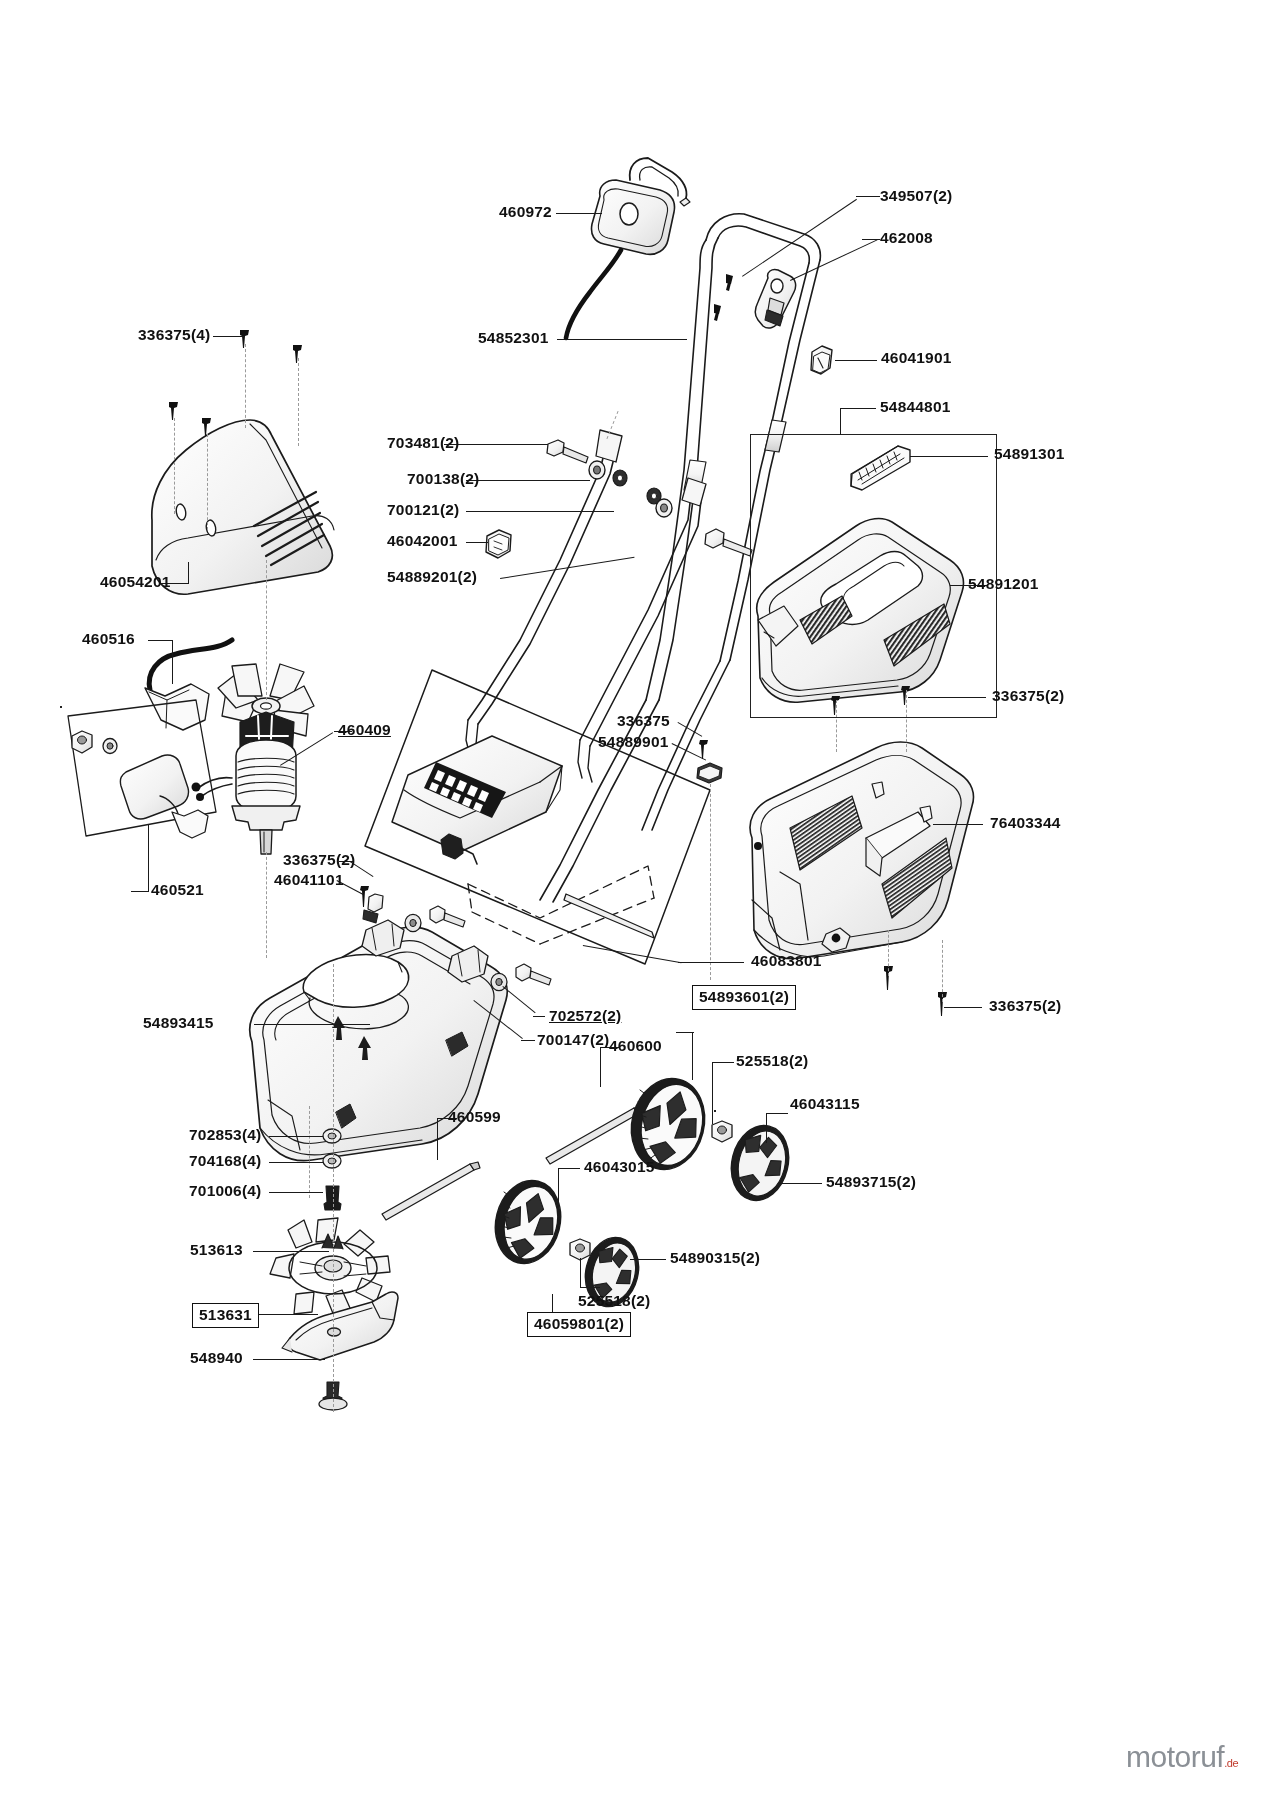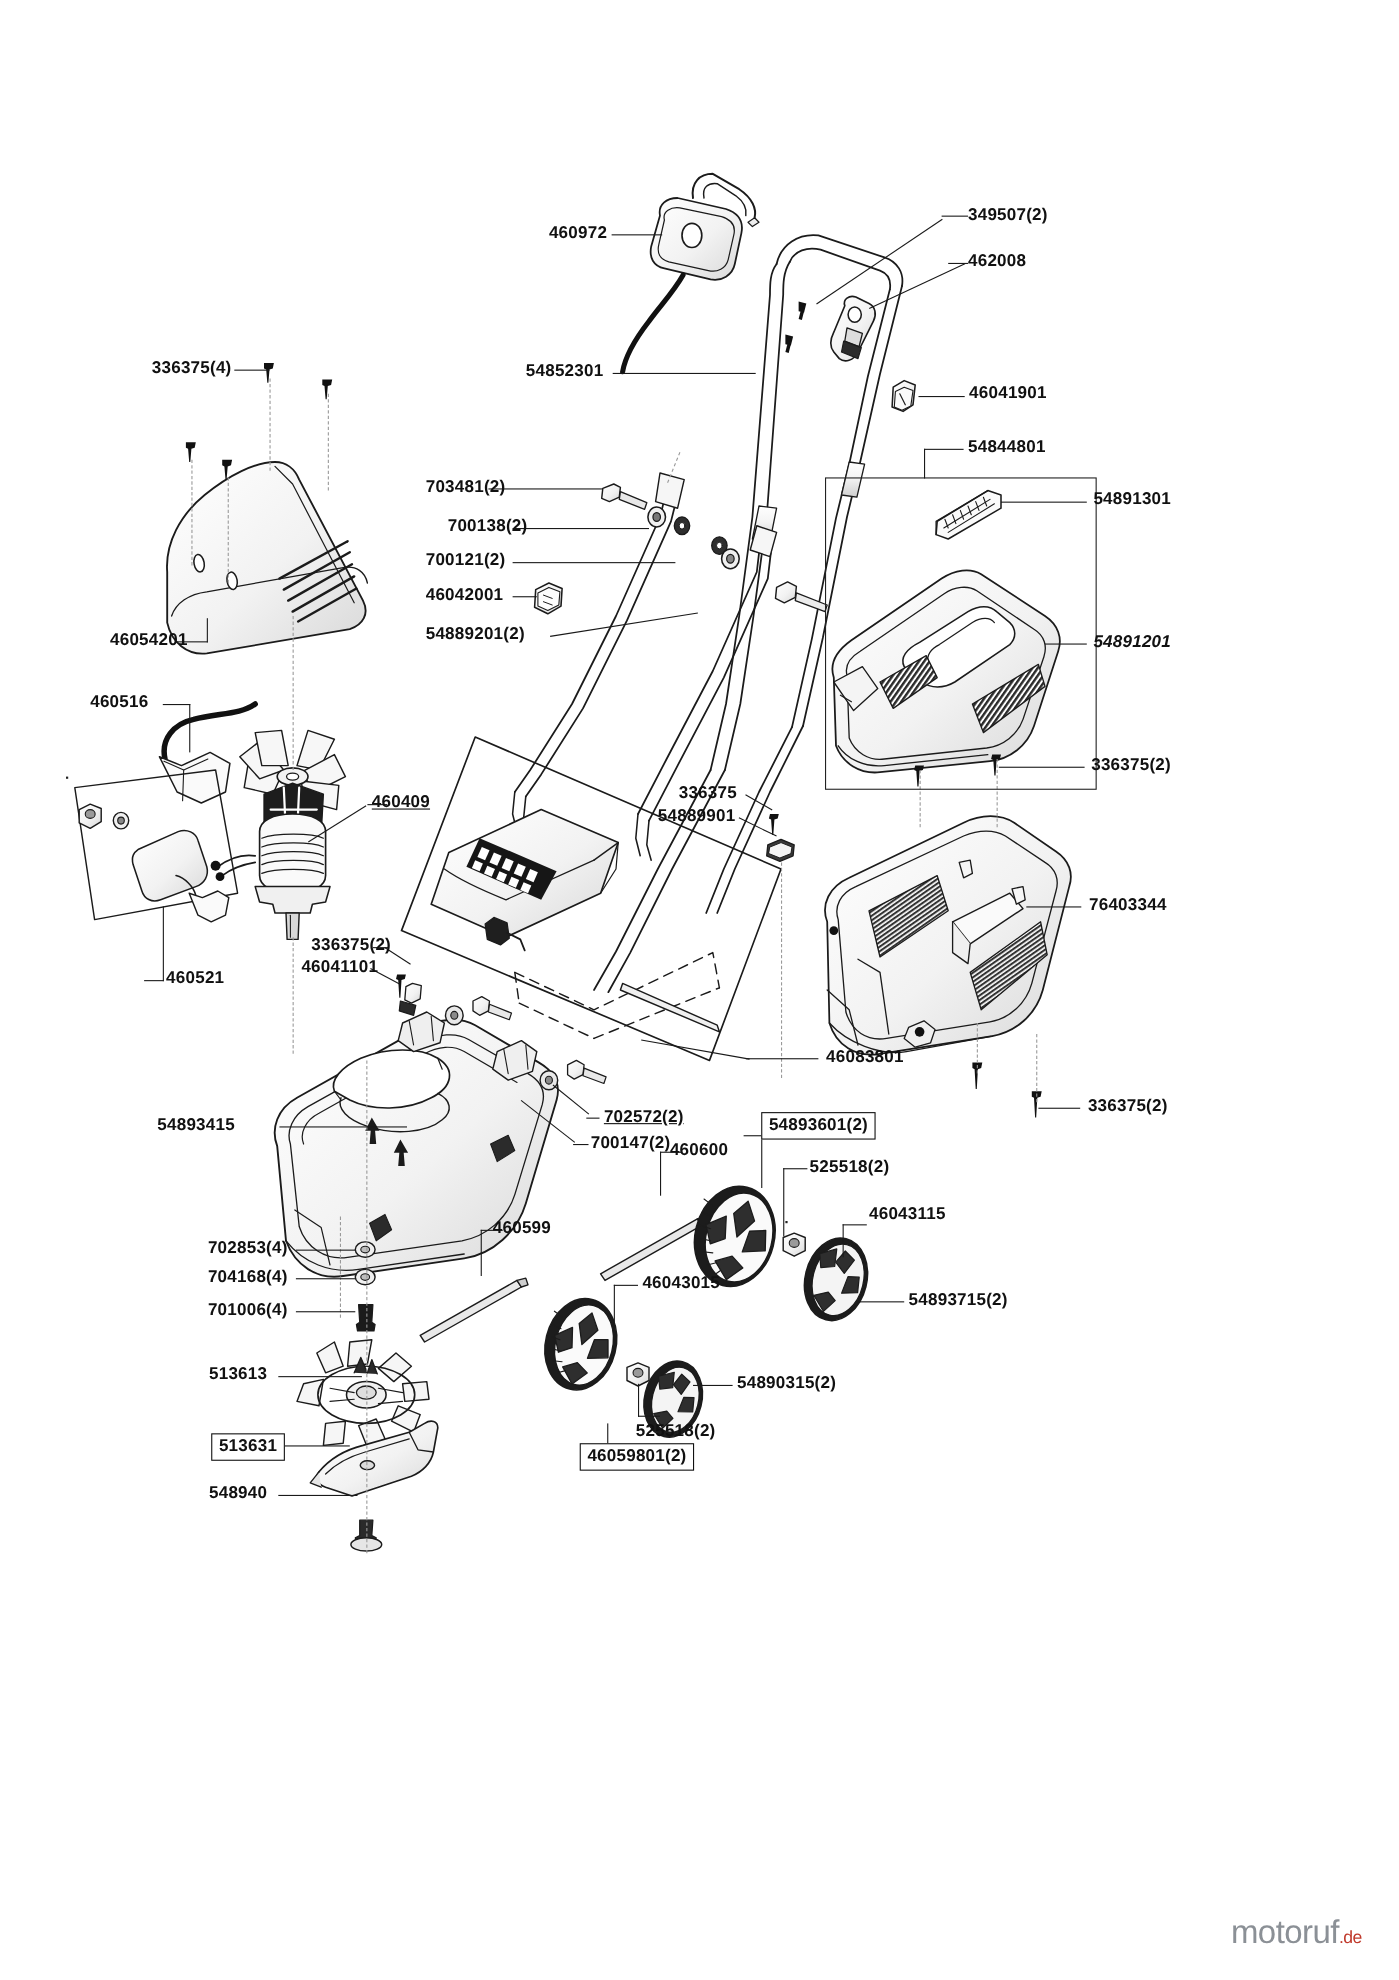--- a/index.html
+++ b/index.html
@@ -66,21 +66,21 @@
     right:34px;
     bottom:26px;
     font-family:"Liberation Serif", serif;
     font-size:30px;
     letter-spacing:-0.5px;
     color:#9aa0a6;
     font-style:italic;
     user-select:none;
   }
   #wm .m{color:#8b9096;font-weight:normal;font-style:normal;font-family:"Liberation Sans",sans-serif;}
-  #wm .de{color:#c0392b;font-size:16px;font-family:"Liberation Sans",sans-serif;font-style:normal;}
+  #wm .de{color:#c0392b;font-size:11px;font-family:"Liberation Sans",sans-serif;font-style:normal;}
 </style>
 </head>
 <body>
 
 <div id="sheet">
 
   <svg id="art" viewBox="0 0 1272 1800">
     <defs>
       <pattern id="mesh" width="4" height="4" patternUnits="userSpaceOnUse" patternTransform="rotate(35)">
         <rect width="4" height="4" fill="#ffffff"></rect>
@@ -575,21 +575,21 @@
   <div class="ld" style="left:256px;top:1314px;width:62px;"></div>
   <div class="ld" style="left:253px;top:1359px;width:72px;"></div>
 
   <div class="lbl" style="left:880px;top:188px;">349507(2)</div>
   <div class="lbl" style="left:880px;top:230px;">462008</div>
   <div class="lbl" style="left:499px;top:204px;">460972</div>
   <div class="lbl" style="left:478px;top:330px;">54852301</div>
   <div class="lbl" style="left:881px;top:350px;">46041901</div>
   <div class="lbl" style="left:880px;top:399px;">54844801</div>
   <div class="lbl" style="left:994px;top:446px;">54891301</div>
-  <div class="lbl" style="left:994px;top:576px;font-style:italic;">54891201</div>
+  <div class="lbl" style="left:968px;top:576px;">54891201</div>
   <div class="lbl" style="left:992px;top:688px;">336375(2)</div>
 
   <div class="lbl" style="left:138px;top:327px;">336375(4)</div>
   <div class="lbl" style="left:387px;top:435px;">703481(2)</div>
   <div class="lbl" style="left:407px;top:471px;">700138(2)</div>
   <div class="lbl" style="left:387px;top:502px;">700121(2)</div>
   <div class="lbl" style="left:387px;top:533px;">46042001</div>
   <div class="lbl" style="left:387px;top:569px;">54889201(2)</div>
   <div class="lbl" style="left:100px;top:574px;">46054201</div>
   <div class="lbl" style="left:82px;top:631px;">460516</div>
@@ -600,21 +600,21 @@
 
   <div class="lbl" style="left:617px;top:713px;">336375</div>
   <div class="lbl" style="left:598px;top:734px;">54889901</div>
   <div class="lbl" style="left:990px;top:815px;">76403344</div>
   <div class="lbl" style="left:751px;top:953px;">46083801</div>
   <div class="lbl" style="left:989px;top:998px;">336375(2)</div>
   <div class="lbl" style="left:143px;top:1015px;">54893415</div>
   <div class="lbl" style="left:549px;top:1008px;text-decoration:underline;">702572(2)</div>
   <div class="lbl" style="left:537px;top:1032px;">700147(2)</div>
 
-  <div class="lbl boxed" style="left:692px;top:1011px;text-align:right;">54893601(2)</div>
+  <div class="lbl boxed" style="left:692px;top:985px;text-align:right;">54893601(2)</div>
   <div class="lbl" style="left:609px;top:1038px;">460600</div>
   <div class="lbl" style="left:736px;top:1053px;">525518(2)</div>
   <div class="lbl" style="left:790px;top:1096px;">46043115</div>
   <div class="lbl" style="left:826px;top:1174px;">54893715(2)</div>
   <div class="lbl" style="left:448px;top:1109px;">460599</div>
   <div class="lbl" style="left:584px;top:1159px;text-align:right;">46043015</div>
   <div class="lbl" style="left:670px;top:1250px;">54890315(2)</div>
   <div class="lbl" style="left:578px;top:1293px;">525518(2)</div>
   <div class="lbl boxed" style="left:527px;top:1312px;">46059801(2)</div>
 

